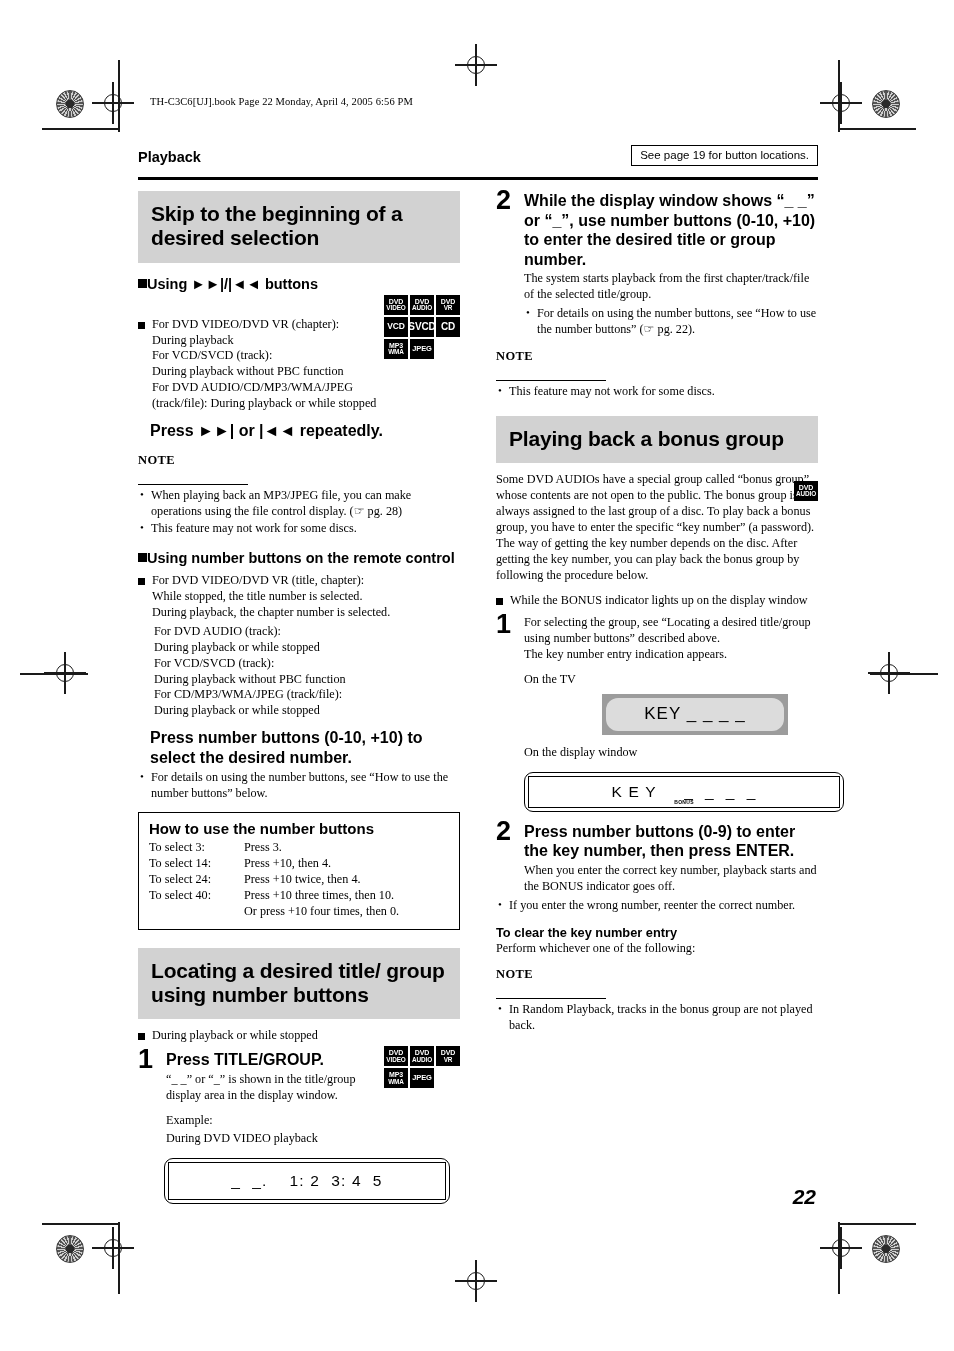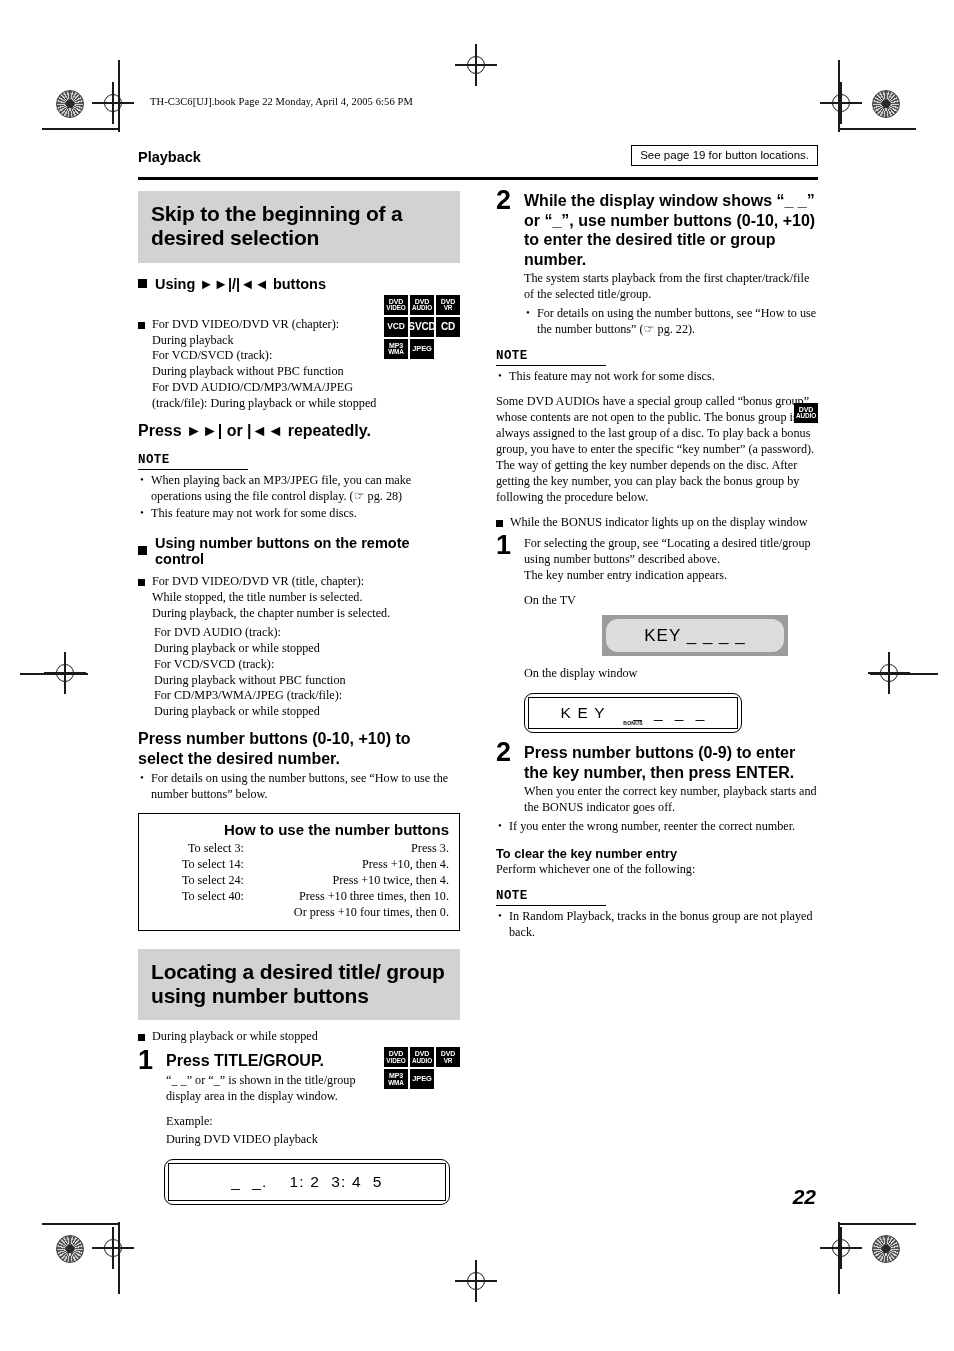--- a/index.html
+++ b/index.html
@@ -90,64 +90,64 @@
     font-size: 21px;
     line-height: 1.16;
     letter-spacing: -0.2px;
   }
 
   
   .subhead {
     font-family: "Liberation Sans", sans-serif;
     font-weight: bold; font-size: 14.5px;
     margin: 13px 0 7px 0;
-    display: flex; align-items: center; gap: 8px;
+    display: flex; align-items: center; 
   }
   .sq { display: inline-block; width: 9px; height: 9px; background: #000; flex: none; }
 
   .bullet-sq {
     display: inline-block; width: 7px; height: 7px; background: #000;
     flex: none; margin-top: 5px;
   }
 
   .blk { display: flex; gap: 7px; margin: 3px 0 0 0; }
   .blk p { margin: 0; font-size: 12.2px; line-height: 1.30; }
 
   .para { font-size: 12.2px; line-height: 1.31; margin: 3px 0 0 0; }
   .para.indent { margin-left: 16px; }
 
   .bigstep {
     font-family: "Liberation Sans", sans-serif;
     font-weight: bold; font-size: 16px; line-height: 1.22;
-    margin: 9px 0 2px 0;
+    margin: 9px 0 2px 12px;
   }
 
   
   .step { position: relative; padding-left: 28px; margin-top: 6px; }
   .step .num {
     position: absolute; left: 0; top: -4px;
     font-family: "Liberation Sans", sans-serif;
     font-weight: bold; font-size: 27px; line-height: 1;
   }
   .step .step-title {
     font-family: "Liberation Sans", sans-serif;
     font-weight: bold; font-size: 16px; line-height: 1.22;
     margin: 0 0 2px 0;
   }
   .step .step-body { font-size: 12.2px; line-height: 1.31; margin: 2px 0 0 0; }
 
   
   .note-label {
-    font-family: Liberation Mono, monospace;
+    font-family: Liberation Serif, serif;
     font-weight: bold; font-size: 12.5px;
     letter-spacing: .4px;
     margin: 11px 0 0 0;
     display: inline-block;
     border-bottom: 1.6px solid #000;
-    padding-bottom: 2px;
+    padding-bottom: 16px;
     width: 110px;
   }
   ul.dots { list-style: none; margin: 3px 0 0 0; padding: 0; }
   ul.dots li {
     position: relative; padding-left: 13px;
     font-size: 12.2px; line-height: 1.30; margin-top: 1px;
   }
   ul.dots li:before {
     content: "\2022"; position: absolute; left: 2px; top: -1px; font-size: 11px;
   }
@@ -163,23 +163,22 @@
     font-weight: bold; font-size: 7px; line-height: 1.02;
     letter-spacing: -0.1px;
   }
   .badge.one-line { font-size: 8.5px; }
   .badge.empty { background: transparent; }
   .badge .b2 { font-size: 6.4px; }
 
   
   .howbox {
     border: 1.6px solid #000;
-    padding: 7px 10px 9px 10px;
+    padding: 7px 18px 9px 10px;
     margin-top: 10px;
-    text-align: right;
   }
   .howbox h4 {
     font-family: "Liberation Sans", sans-serif;
     font-weight: bold; font-size: 15px;
     margin: 0 0 3px 0;
   }
   .howrow { display: flex; font-size: 12.2px; line-height: 1.30; }
   .howrow .c1 { width: 95px; flex: none; }
   .howrow .c2 { flex: 1; }
   .howrow.cont .c1 { visibility: hidden; }
@@ -464,20 +463,21 @@
         <ul class="dots">
           <li>For details on using the number buttons, see “How to use the number buttons” (☞ pg. 22).</li>
         </ul>
       </div>
 
       <div class="note-label">NOTE</div>
       <ul class="dots">
         <li>This feature may not work for some discs.</li>
       </ul>
 
+      <div class="banner" style="margin-top:16px;">Playing back a bonus group</div>
 
       <div style="position:relative;">
         <div class="badges" style="right:0px; top:9px; grid-template-columns: 24px;">
           <div class="badge">
               <span>DVD</span>
               <span class="b2">AUDIO</span>
             </div>
         </div>
         <p class="para" style="margin-top:9px;">Some DVD AUDIOs have a special group called “bonus group” whose contents are not open to the public. The bonus group is always assigned to the last group of a disc. To play back a bonus group, you have to enter the specific “key number” (a password). The way of getting the key number depends on the disc. After getting the key number, you can play back the bonus group by following the procedure below.</p>
       </div>
@@ -492,21 +492,21 @@
         <p class="step-body" style="white-space:pre-line;">For selecting the group, see “Locating a desired title/group using number buttons” described above.
 The key number entry indication appears.</p>
         <p class="step-body" style="margin-top:9px;">On the TV</p>
 
         <div class="tvbox">
           <div class="screen">KEY _ _ _ _</div>
         </div>
 
         <p class="step-body" style="margin-top:10px;">On the display window</p>
 
-        <div class="dispwin small" style="width:218px;">
+        <div class="dispwin small" style="width:320px;">
           <div class="inner">
             <span class="seg">K E Y     _  _  _  _</span>
             <span class="bonus-ind">BONUS</span>
           </div>
         </div>
       </div>
 
       <div class="step" style="margin-top:10px;">
         <span class="num">2</span>
         <div class="step-title">Press number buttons (0-9) to enter the key number, then press ENTER.</div>

